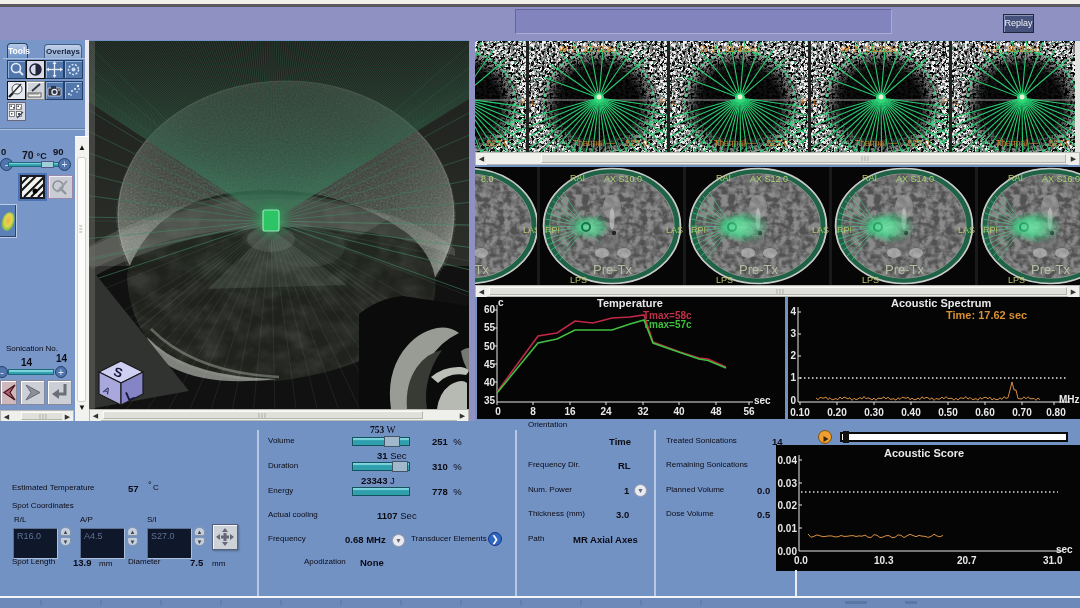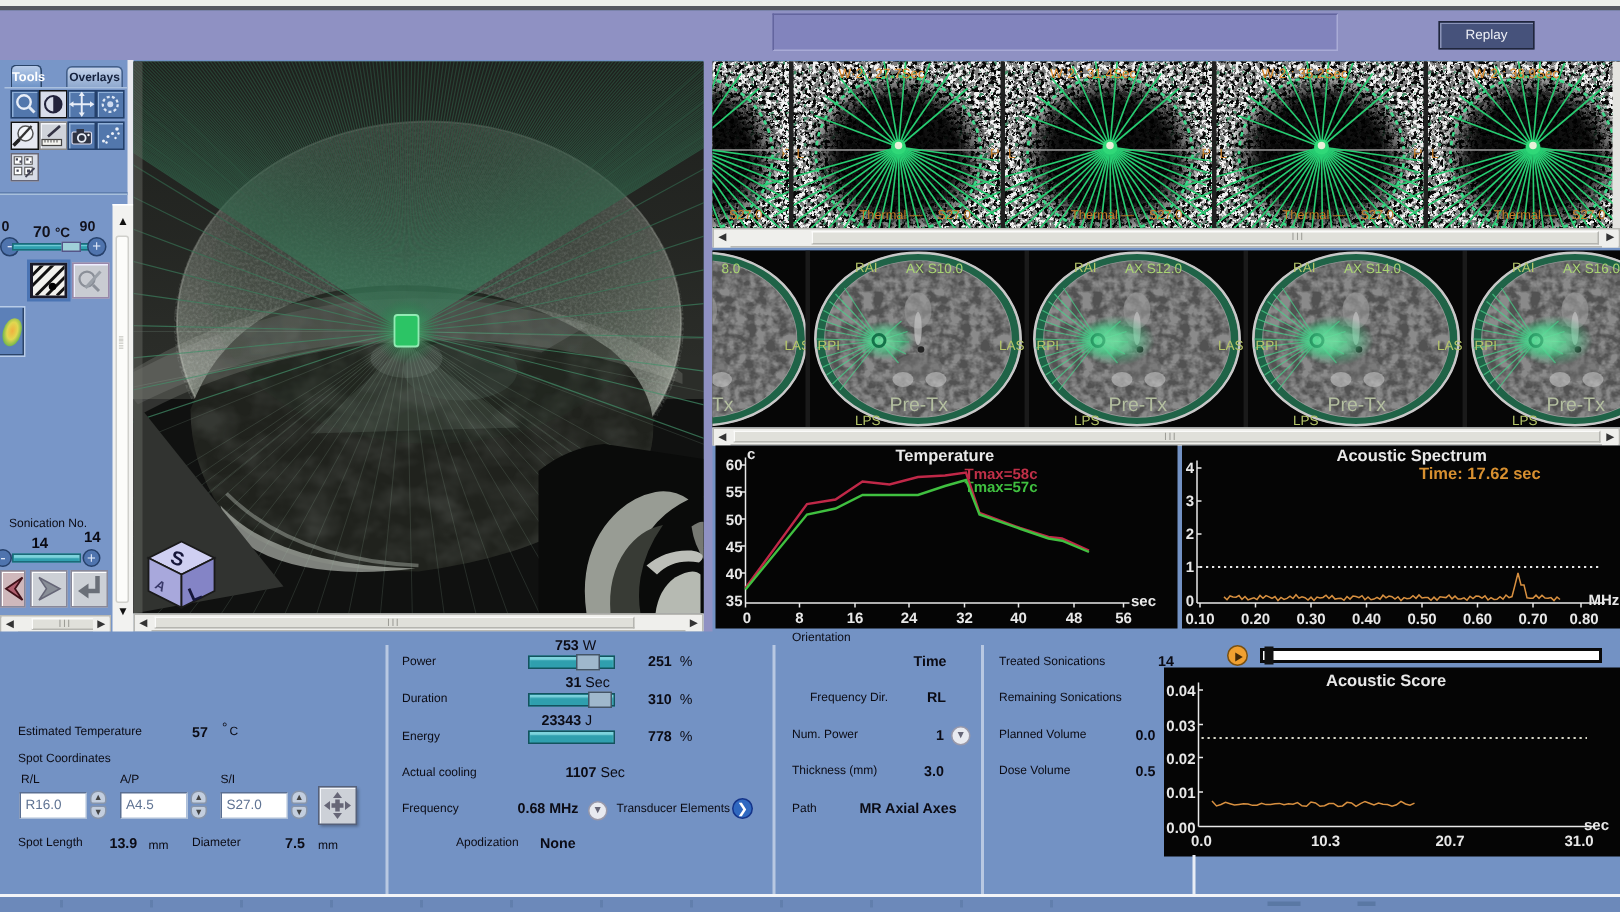--- a/index.html
+++ b/index.html
@@ -9,30 +9,30 @@
   .lbl { font-size:8px; color:#0b0b14; }
   .val { font-size:9.5px; color:#0b0b14; font-weight:bold; }
   .sb-h { background:#efefec; border:1px solid #b9b9b4; }
   .sb-h .ar { position:absolute; top:1px; width:11px; height:100%; background:#efefec; color:#333; font-size:7px; line-height:10px; text-align:center; }
   .sb-h .thumb { position:absolute; top:1px; bottom:1px; background:#e0e0da; border:1px solid #b5b5b0; border-top-color:#fbfbfa; border-left-color:#fbfbfa; }
   .sb-h .grip { position:absolute; top:2px; font-size:7px; color:#9a9a94; letter-spacing:1px; }
   .tbtn { position:absolute; width:19px; height:19px; background:#5277ac; border:1px solid #24406a; box-shadow:inset 1px 1px 0 #8fb0d8; }
   .spin { position:absolute; width:11px; height:19px; }
   .spin .u, .spin .d { position:absolute; left:0; width:11px; height:9px; background:#c3cede; border:1px solid #8795ab; border-radius:5px 5px 2px 2px; font-size:6px; color:#444; text-align:center; line-height:8px; }
   .spin .d { top:10px; border-radius:2px 2px 5px 5px; }
-  .fld { position:absolute; height:18px; background:#ffffff; border:1px solid #5a6f92; border-bottom-color:#aebfd8; border-right-color:#aebfd8; color:#5f7393; font-size:9px; padding:2px 3px; }
+  .fld { position:absolute; height:31px; background:#0f172a; border:1px solid #5a6f92; border-bottom-color:#aebfd8; border-right-color:#aebfd8; color:#5f7393; font-size:9px; padding:2px 3px; }
 </style>
 </head>
 <body>
 
 <div class="abs" style="left:0;top:0;width:1080px;height:4px;background:#f0efe9;"></div>
 <div class="abs" style="left:0;top:4px;width:1080px;height:3px;background:#58585e;"></div>
 <div class="abs" style="left:0;top:7px;width:1080px;height:33px;background:#8f91c3;"></div>
 <div class="abs" style="left:515px;top:9px;width:377px;height:25px;background:#8284bd;border:1px solid #a9abd6;border-top-color:#63659e;border-left-color:#63659e;"></div>
-<div class="abs" style="left:959px;top:14px;width:64px;height:19px;background:#46527b;border:1px solid #20263c;box-shadow:inset 1px 1px 0 #8a93b8;color:#eef0f6;font-size:9px;text-align:center;line-height:17px;">Replay</div>
+<div class="abs" style="left:1003px;top:14px;width:31px;height:19px;background:#46527b;border:1px solid #20263c;box-shadow:inset 1px 1px 0 #8a93b8;color:#eef0f6;font-size:9px;text-align:center;line-height:17px;">Replay</div>
 
 <div class="abs" style="left:0;top:40px;width:85px;height:382px;background:#7896c8;"></div>
 <div class="abs" style="left:85px;top:40px;width:4px;height:369px;background:#e9e9ef;"></div>
 <div id="leftpanel">
 
   <div class="abs" style="left:7px;top:43px;width:21px;height:15px;background:linear-gradient(#b7cbe8,#6f94c8);border:1px solid #2a4468;border-bottom:none;border-radius:4px 4px 0 0;color:#fff;font-size:8.5px;font-weight:bold;text-align:center;line-height:14px;">Tools</div>
   <div class="abs" style="left:44px;top:44px;width:38px;height:14px;background:linear-gradient(#c3d2ea,#8fa9cf);border:1px solid #44608a;border-bottom:none;border-radius:4px 4px 0 0;color:#14203c;font-size:8px;font-weight:bold;text-align:center;line-height:13px;">Overlays</div>
   <div class="abs" style="left:3px;top:58px;width:82px;height:1px;background:#aac0de;"></div>
 
   <div class="tbtn" style="left:7px;top:60px;">
@@ -926,22 +926,22 @@
 </div>
 <div class="abs lbl" style="left:12px;top:557px;">Spot Length</div>
 <div class="abs val" style="left:73px;top:557px;">13.9</div>
 <div class="abs lbl" style="left:99px;top:559px;">mm</div>
 <div class="abs lbl" style="left:128px;top:557px;">Diameter</div>
 <div class="abs val" style="left:190px;top:557px;">7.5</div>
 <div class="abs lbl" style="left:212px;top:559px;">mm</div>
 
 <div class="abs" style="left:257px;top:430px;width:2px;height:166px;background:#b8c8e2;"></div>
 
-<div class="abs lbl" style="left:268px;top:436px;">Power</div>
-<div class="abs val" style="left:370px;top:425px;">753<span style="font-weight:normal;"> W</span></div>
+<div class="abs lbl" style="left:268px;top:436px;">Volume</div>
+<div class="abs val" style="left:370px;top:425px;font-family:Liberation Serif, serif;">753<span style="font-weight:normal;"> W</span></div>
 <div class="abs" style="left:352px;top:437px;width:58px;height:9px;background:#2f9fae;border:1px solid #13535e;box-shadow:inset 0 2px 1px #7fd4de;"></div>
 <div class="abs" style="left:384px;top:436px;width:16px;height:11px;background:#9fb8cc;border:1px solid #456;"></div>
 <div class="abs val" style="left:432px;top:436px;">251<span style="font-weight:normal;"> &nbsp;%</span></div>
 <div class="abs lbl" style="left:268px;top:461px;">Duration</div>
 <div class="abs val" style="left:377px;top:450px;">31<span style="font-weight:normal;"> Sec</span></div>
 <div class="abs" style="left:352px;top:462px;width:58px;height:9px;background:#2f9fae;border:1px solid #13535e;box-shadow:inset 0 2px 1px #7fd4de;"></div>
 <div class="abs" style="left:392px;top:461px;width:16px;height:11px;background:#9fb8cc;border:1px solid #456;"></div>
 <div class="abs val" style="left:432px;top:461px;">310<span style="font-weight:normal;"> &nbsp;%</span></div>
 <div class="abs lbl" style="left:268px;top:486px;">Energy</div>
 <div class="abs val" style="left:361px;top:475px;">23343<span style="font-weight:normal;"> J</span></div>
@@ -954,21 +954,21 @@
 <div class="abs" style="left:392px;top:534px;width:13px;height:13px;border-radius:50%;background:#e8eaf0;border:1px solid #99a;color:#667;font-size:7px;text-align:center;line-height:12px;">▼</div>
 <div class="abs lbl" style="left:411px;top:534px;">Transducer Elements</div>
 <div class="abs" style="left:488px;top:532px;width:14px;height:14px;border-radius:50%;background:#2f68c0;border:1px solid #14348a;color:#fff;font-size:9px;text-align:center;line-height:13px;">❯</div>
 <div class="abs lbl" style="left:268px;top:557px;margin-left:36px;">Apodization</div>
 <div class="abs val" style="left:360px;top:557px;">None</div>
 
 <div class="abs" style="left:515px;top:430px;width:2px;height:166px;background:#b8c8e2;"></div>
 
 <div class="abs lbl" style="left:528px;top:420px;">Orientation</div>
 <div class="abs val" style="left:609px;top:436px;">Time</div>
-<div class="abs lbl" style="left:528px;top:460px;margin-left:12px;">Frequency Dir.</div>
+<div class="abs lbl" style="left:528px;top:460px;">Frequency Dir.</div>
 <div class="abs val" style="left:618px;top:460px;">RL</div>
 <div class="abs lbl" style="left:528px;top:485px;">Num. Power</div>
 <div class="abs val" style="left:624px;top:485px;">1</div>
 <div class="abs" style="left:634px;top:484px;width:13px;height:13px;border-radius:50%;background:#e8eaf0;border:1px solid #99a;color:#667;font-size:7px;text-align:center;line-height:12px;">▼</div>
 <div class="abs lbl" style="left:528px;top:509px;">Thickness (mm)</div>
 <div class="abs val" style="left:616px;top:509px;">3.0</div>
 <div class="abs lbl" style="left:528px;top:534px;">Path</div>
 <div class="abs val" style="left:573px;top:534px;">MR Axial Axes</div>
 
 <div class="abs" style="left:654px;top:430px;width:2px;height:166px;background:#b8c8e2;"></div>

